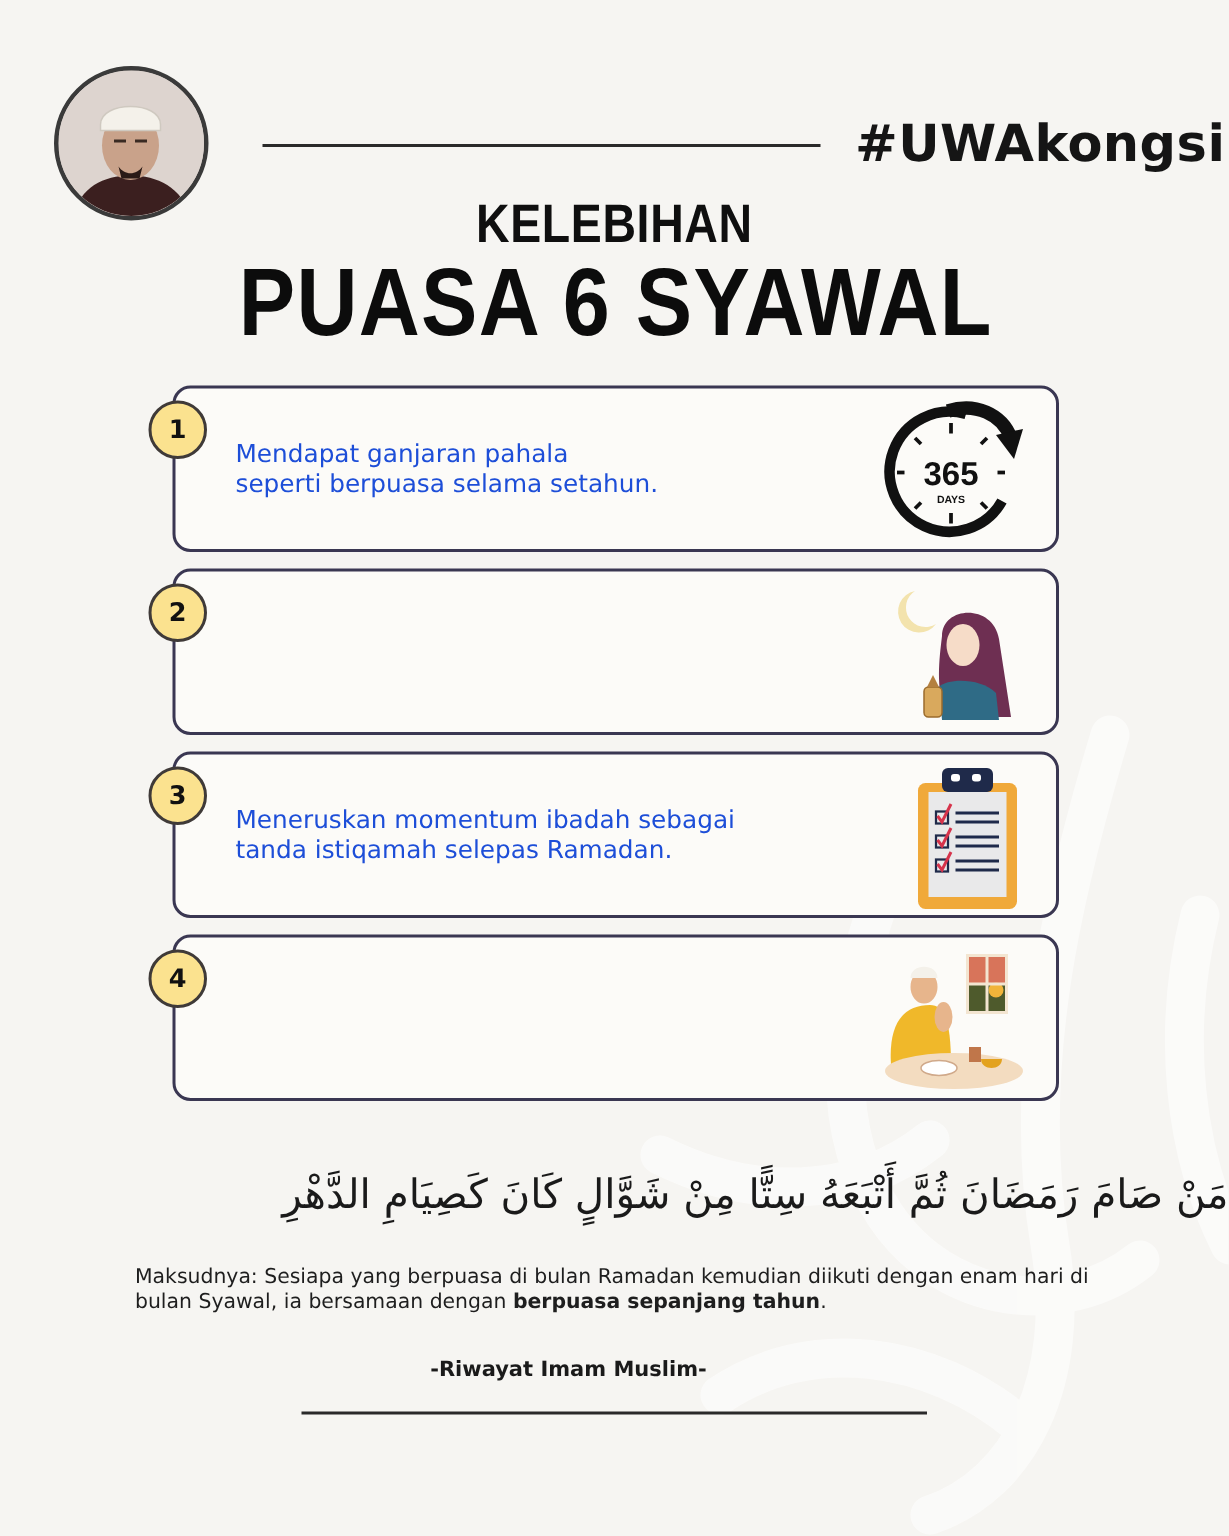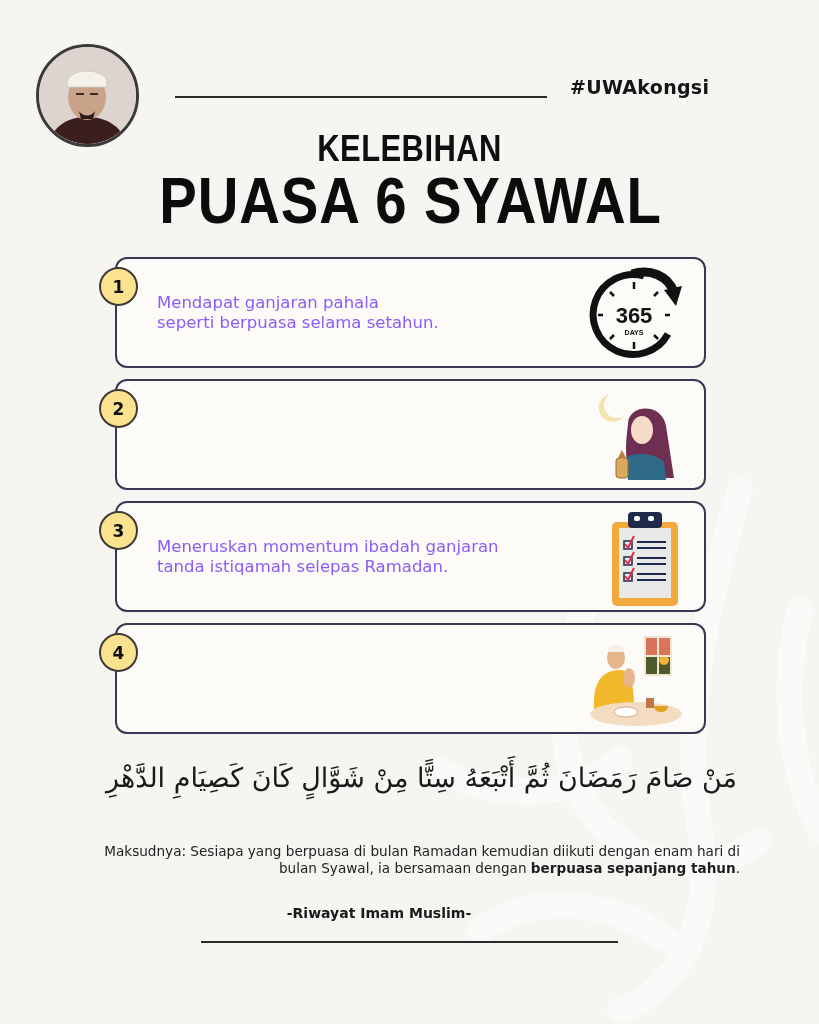--- a/index.html
+++ b/index.html
@@ -17,21 +17,21 @@
   }
   .avatar {
     position: absolute; left: 36px; top: 44px; width: 103px; height: 103px;
     border-radius: 50%; border: 3px solid #3a3a3a; background: #ddd4cf; overflow: hidden;
   }
   .top-rule {
     position: absolute; left: 175px; top: 96px; width: 372px; height: 2px; background: #2a2a2a;
   }
   .hashtag {
     position: absolute; left: 570px; top: 76px;
-    font-family: "DejaVu Sans", sans-serif; font-weight: bold; font-size: 19px; letter-spacing: 0.3px;
+    font-family: "DejaVu Sans", sans-serif; font-weight: bold; font-size: 34px; letter-spacing: 0.3px;
     color: #151515;
   }
   .title-1 {
     position: absolute; left: 0; width: 819px; top: 128px; text-align: center;
     font-family: "Liberation Sans", sans-serif; font-weight: bold; font-size: 36px;
     transform: scaleX(0.86); transform-origin: 410px 0; letter-spacing: 0.5px; color: #0f0f0f;
   }
   .title-2 {
     position: absolute; left: 0; width: 819px; top: 164px; text-align: center;
     font-family: "Liberation Sans", sans-serif; font-weight: bold; font-size: 64px;
@@ -42,31 +42,31 @@
     background: #fcfbf8; border: 2px solid #3a3752; border-radius: 12px;
   }
   .badge {
     position: absolute; left: -18px; top: 8px; width: 39px; height: 39px; border-radius: 50%;
     background: #fbe28f; border: 2px solid #3f3a38;
     display: flex; align-items: center; justify-content: center;
     font-family: "DejaVu Sans", sans-serif; font-weight: bold; font-size: 17px; color: #111;
   }
   .card-text {
     position: absolute; left: 40px; top: 34px; width: 420px;
-    font-family: "DejaVu Sans", sans-serif; font-size: 16.5px; line-height: 20px; color: #8b5cf6;
+    font-family: "DejaVu Sans", sans-serif; font-size: 16.5px; line-height: 20px; color: #1d4ed8;
     white-space: pre-line;
   }
   .card-illus { position: absolute; right: 20px; top: 5px; width: 100px; height: 98px; }
   .arabic {
-    position: absolute; left: 0; width: 819px; top: 762px; text-align: center;
+    position: absolute; left: 0; width: 819px; top: 780px; 
     font-family: "DejaVu Serif", serif; font-size: 27px; direction: rtl; color: #1a1a1a; padding-left: 24px;
   }
   .meaning {
     position: absolute; left: 90px; top: 843px; width: 650px;
-    font-family: "DejaVu Sans", sans-serif; font-size: 13.6px; line-height: 17px; color: #1e1e1e; text-align: right;
+    font-family: "DejaVu Sans", sans-serif; font-size: 13.6px; line-height: 17px; color: #1e1e1e;
   }
   .meaning b { font-weight: bold; }
   .source {
     position: absolute; left: 0; width: 758px; top: 905px; text-align: center;
     font-family: "DejaVu Sans", sans-serif; font-weight: bold; font-size: 14px; color: #1a1a1a;
   }
   .bottom-rule {
     position: absolute; left: 201px; top: 941px; width: 417px; height: 2px; background: #2a2a2a;
   }
 </style>
@@ -131,21 +131,21 @@
     <path d="M44 38 C44 18 78 16 82 40 L90 92 L46 92 C40 70 42 55 44 38 Z" fill="#6e2f52"></path>
     <ellipse cx="58" cy="44" rx="11" ry="14" fill="#f6dcc8"></ellipse>
     <path d="M42 72 C48 66 70 66 80 76 L82 94 L44 94 Z" fill="#2f6b86"></path>
     <rect x="32" y="72" width="12" height="20" rx="3" fill="#d9a95d" stroke="#9b6b2c"></rect>
     <path d="M34 72 L38 64 L42 72 Z" fill="#b48040"></path>
   </svg>
 </div>
 
 <div class="card" style="top:501px;">
   <div class="badge">3</div>
-  <div class="card-text">Meneruskan momentum ibadah ganjaran
+  <div class="card-text">Meneruskan momentum ibadah sebagai
 tanda istiqamah selepas Ramadan.</div>
   <svg class="card-illus" viewBox="0 0 100 98">
     <rect x="28" y="14" width="66" height="84" rx="5" fill="#f0a93a"></rect>
     <rect x="35" y="20" width="52" height="70" fill="#e9e9ea"></rect>
     <rect x="44" y="4" width="34" height="16" rx="4" fill="#1f2a4a"></rect>
     <rect x="50" y="8" width="6" height="5" rx="2" fill="#fff"></rect>
       <rect x="64" y="8" width="6" height="5" rx="2" fill="#fff"></rect>
     <g stroke="#1f2a4a" stroke-width="2">
       <line x1="53" y1="34" x2="82" y2="34"></line>
         <line x1="53" y1="40" x2="82" y2="40"></line>

